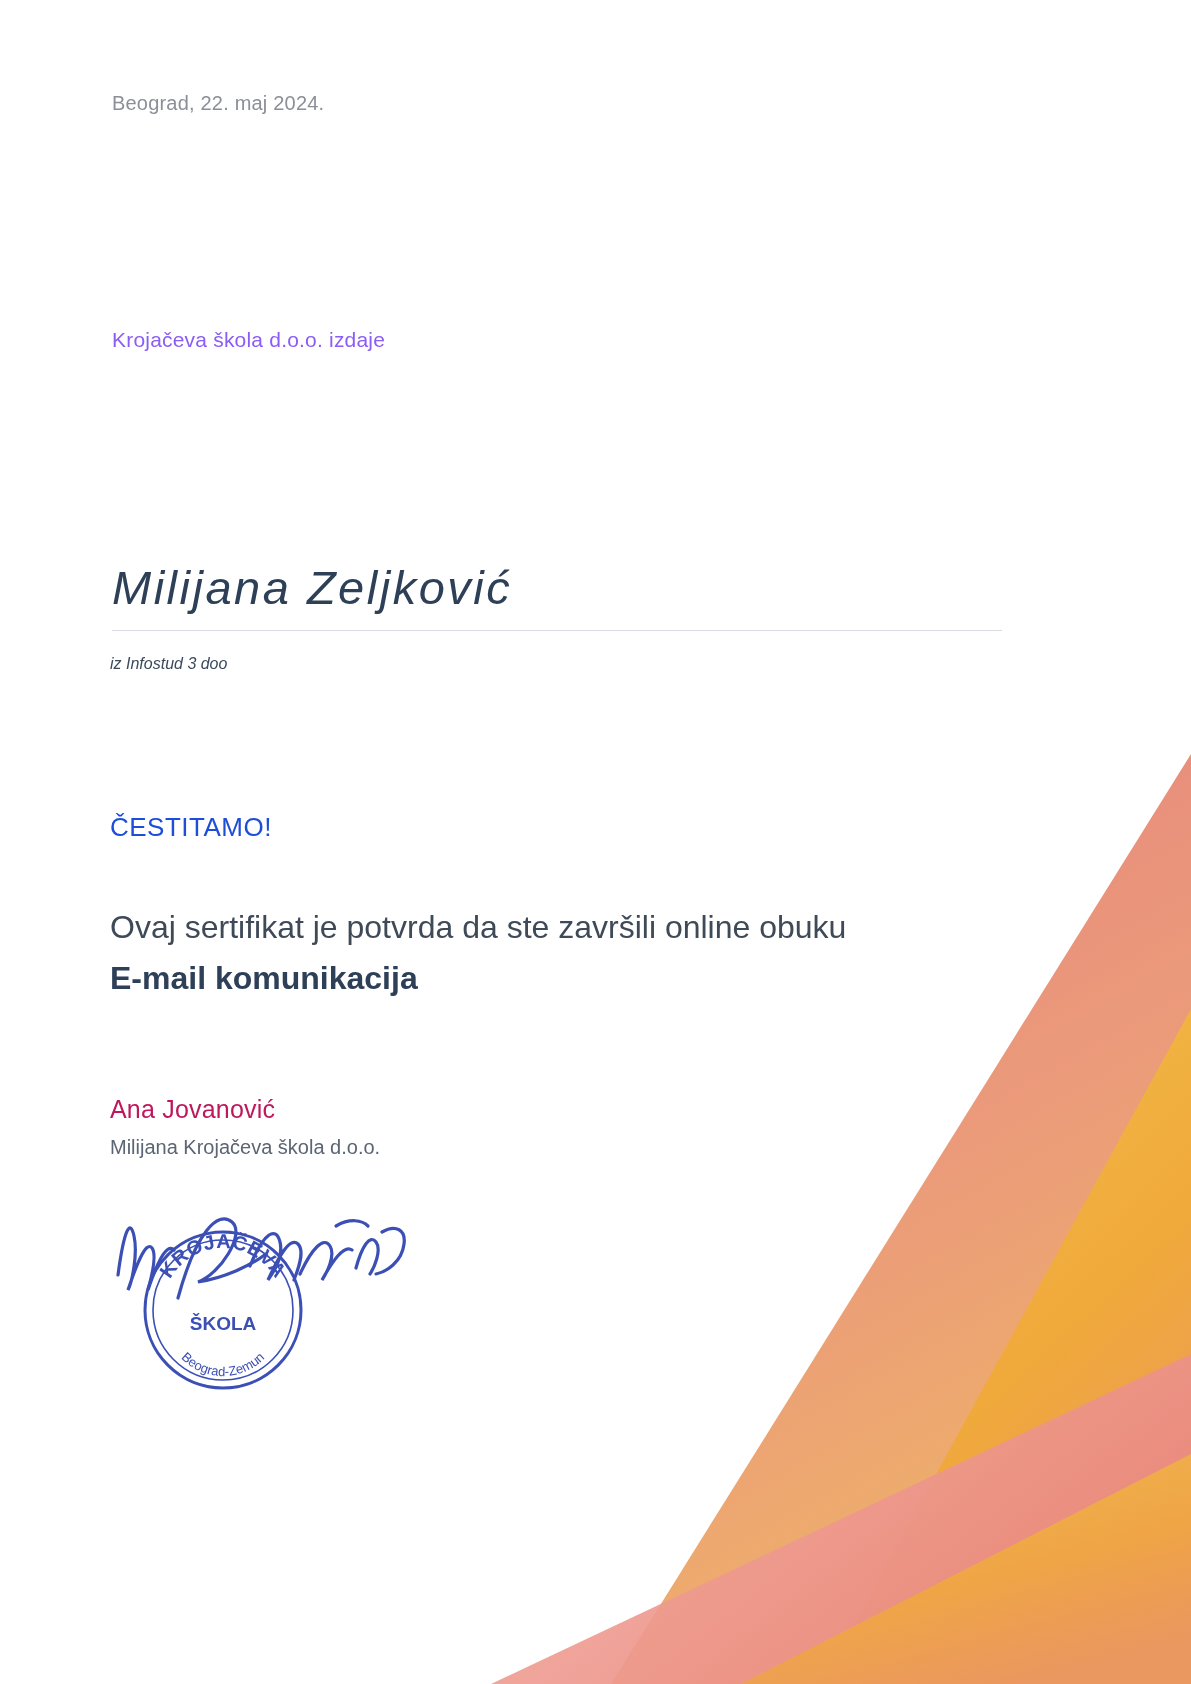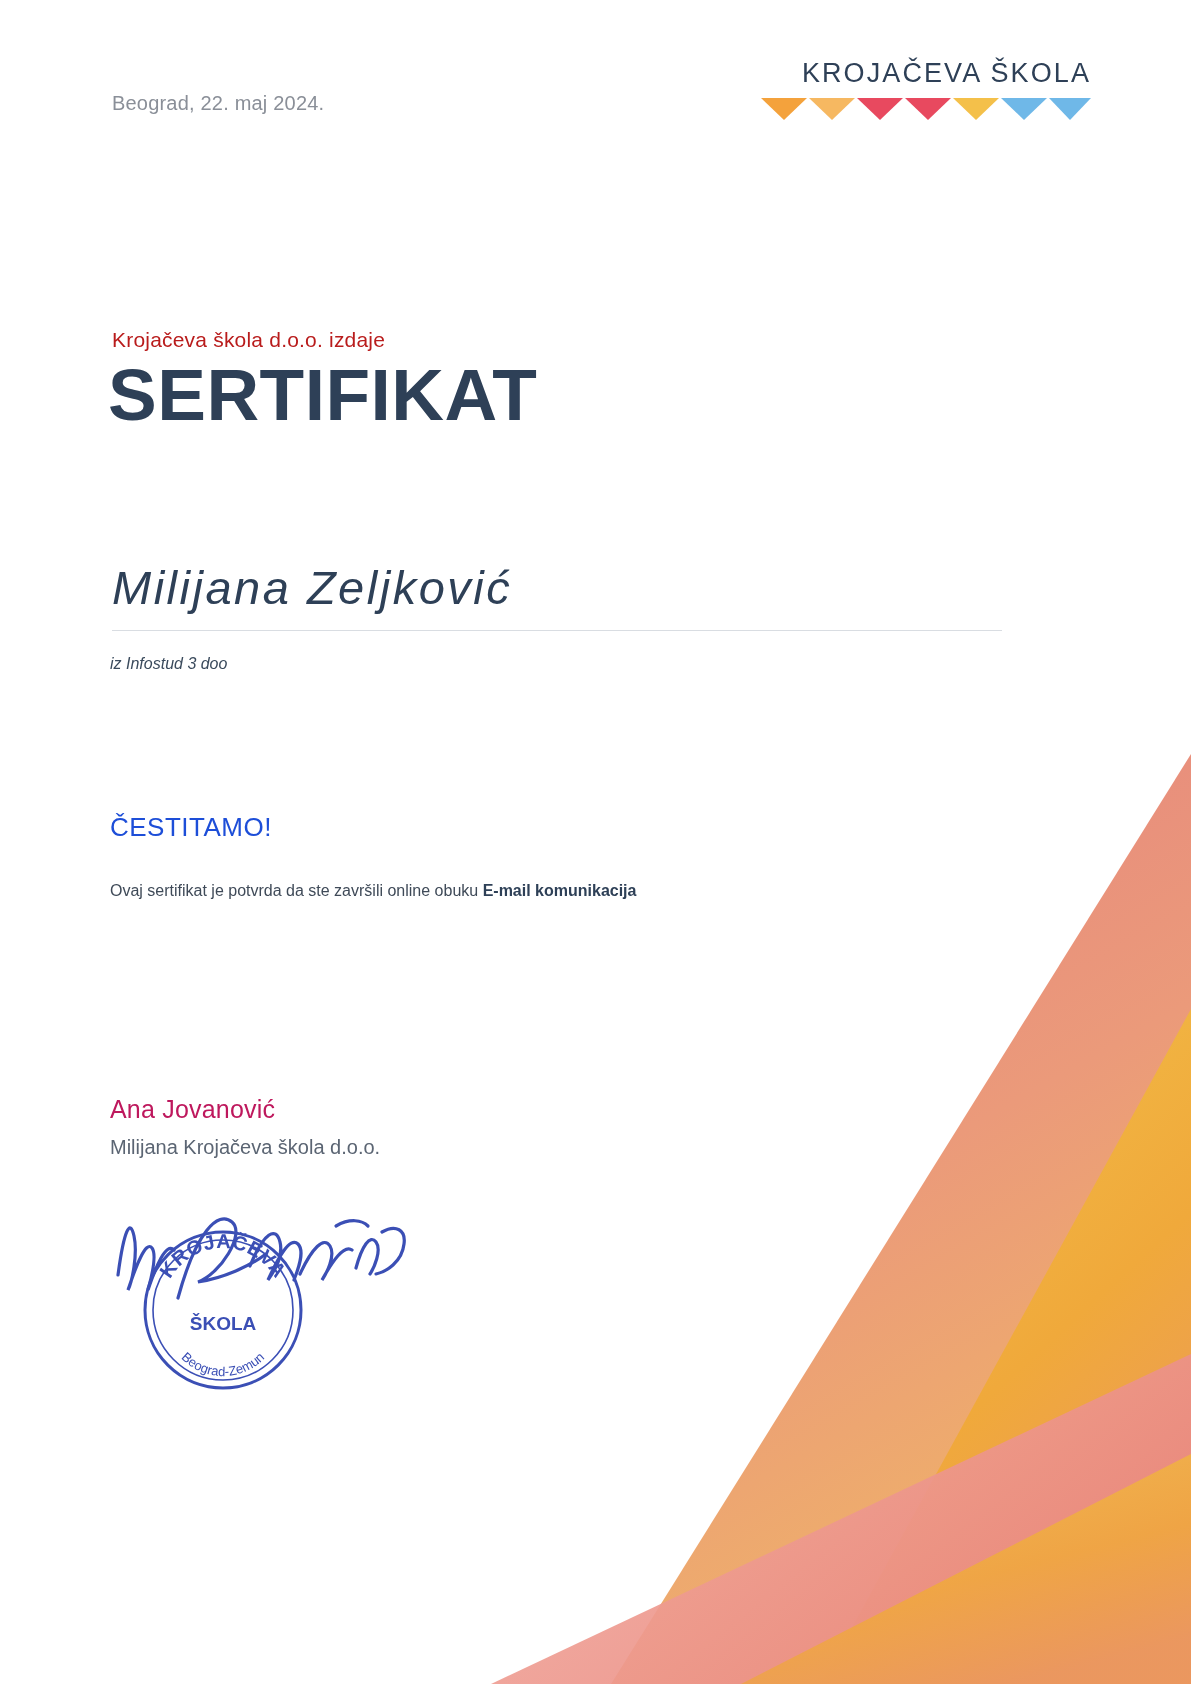--- a/index.html
+++ b/index.html
@@ -69,21 +69,21 @@
     height: 22px;
     width: 100%;
   }
 
   
   .issuer {
     position: absolute;
     left: 112px;
     top: 328px;
     font-size: 21px;
-    color: #b91c1c;
+    color: #8b5cf6;
     letter-spacing: 0.2px;
     text-align: right;
   }
   .cert-title {
     position: absolute;
     left: 108px;
     top: 355px;
     font-size: 73px;
     font-weight: bold;
     color: #2e4057;
@@ -123,23 +123,23 @@
     position: absolute;
     left: 110px;
     top: 812px;
     font-size: 26px;
     color: #1d4ed8;
     letter-spacing: 0.5px;
   }
   .body-text {
     position: absolute;
     left: 110px;
-    top: 878px;
+    top: 902px;
     width: 760px;
-    font-size: 16px;
+    font-size: 32px;
     line-height: 1.58;
     color: #3f4a58;
   }
   .body-text b {
     font-weight: bold;
     color: #2e4057;
   }
 
   
   .sig-name {
@@ -189,36 +189,23 @@
     </defs>
     <polygon points="700,0 700,930 120,930" fill="url(#gradPink)"></polygon>
     <polygon points="700,255 700,930 330,930" fill="url(#gradOrange)"></polygon>
     <polygon points="700,600 700,930 0,930" fill="url(#gradSoft)" opacity="0.92"></polygon>
     <polygon points="700,700 700,930 250,930" fill="url(#gradOrange)" opacity="0.85"></polygon>
   </svg>
 
   <div class="header">
     <div class="date-line">Beograd, 22. maj 2024.</div>
 
-    <div class="brand">
-      <div class="brand-name">KROJAČEVA ŠKOLA</div>
-      <svg class="brand-zigzag" viewBox="0 0 330 22" preserveAspectRatio="none">
-        <polygon points="0,0 46,0 23,22" fill="#f4a23c"></polygon>
-        <polygon points="48,0 94,0 71,22" fill="#f6b861"></polygon>
-        <polygon points="96,0 142,0 119,22" fill="#e8495f"></polygon>
-        <polygon points="144,0 190,0 167,22" fill="#e8495f"></polygon>
-        <polygon points="192,0 238,0 215,22" fill="#f4c04a"></polygon>
-        <polygon points="240,0 286,0 263,22" fill="#6fb8e8"></polygon>
-        <polygon points="288,0 330,0 309,22" fill="#6fb8e8"></polygon>
-      </svg>
-    </div>
   </div>
 
   <div class="issuer">Krojačeva škola d.o.o. izdaje</div>
-  <div class="cert-title">SERTIFIKAT</div>
 
   <div class="recipient">Milijana Zeljković</div>
   <div class="recipient-rule"></div>
   <div class="recipient-from">iz Infostud 3 doo</div>
 
   <div class="congrats">ČESTITAMO!</div>
   <div class="body-text">
     <span>Ovaj sertifikat je potvrda da ste završili online obuku </span><b>E-mail komunikacija</b>
   </div>
 

